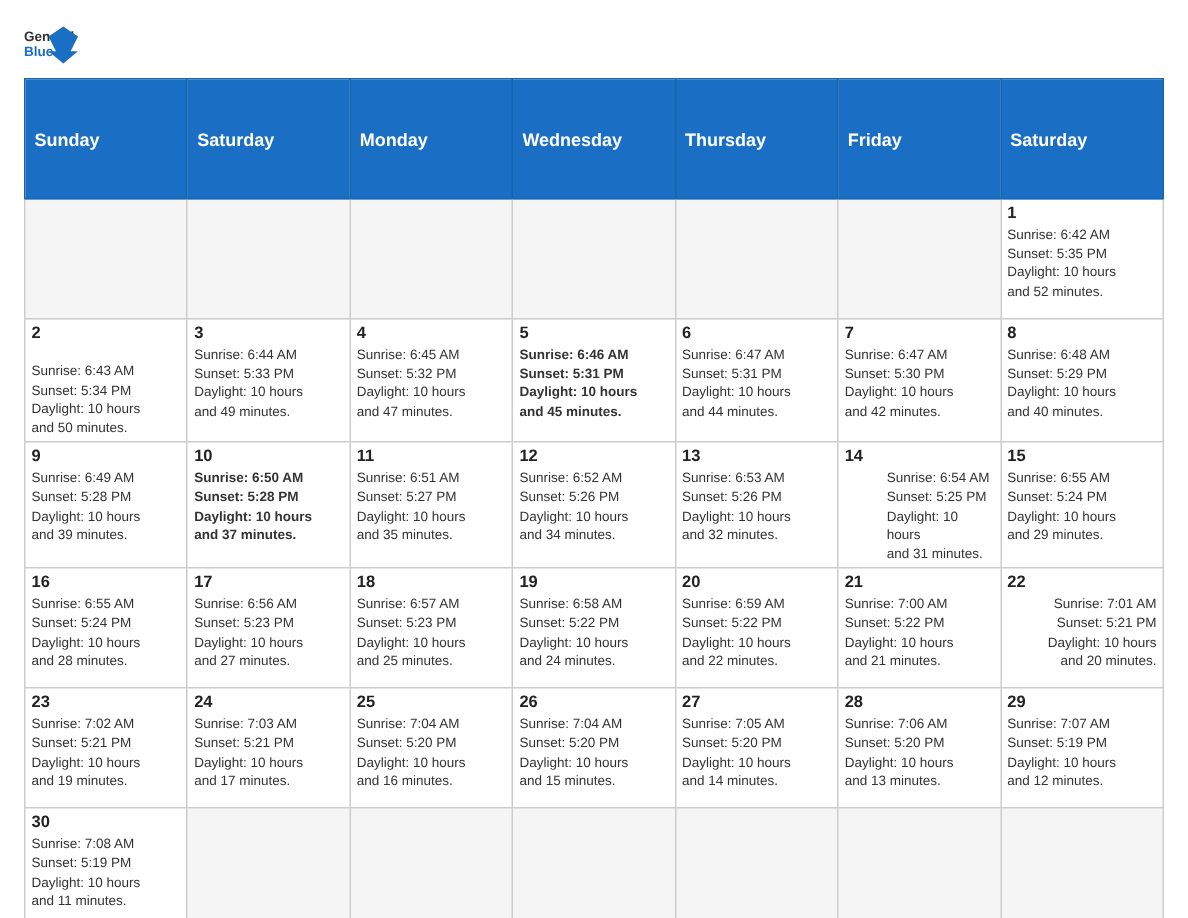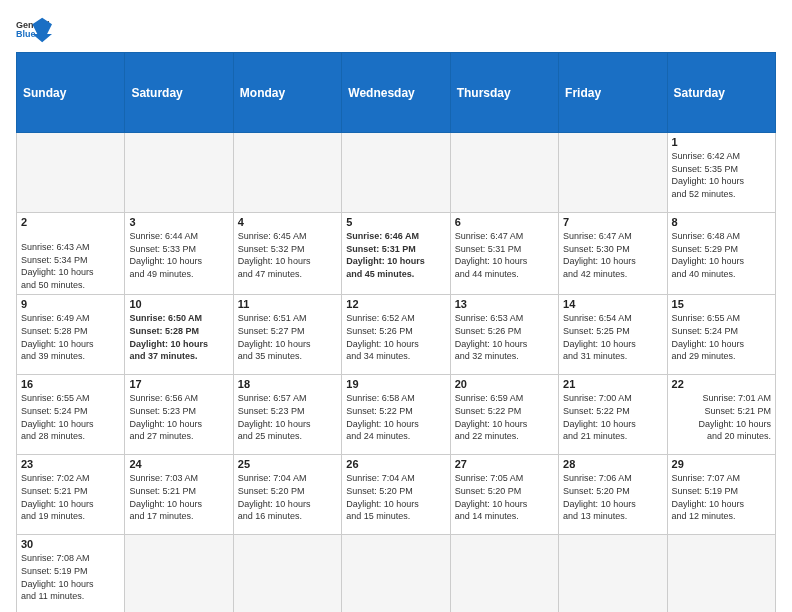--- a/index.html
+++ b/index.html
@@ -201,21 +201,21 @@
         </td>
         <td>
           <span class="day-number">13</span>
           <div class="day-info" style="white-space: pre-line;">Sunrise: 6:53 AM
 Sunset: 5:26 PM
 Daylight: 10 hours
 and 32 minutes.</div>
         </td>
         <td>
           <span class="day-number">14</span>
-          <div class="day-info" style="white-space: pre-line;">Sunrise: 6:54 AM
+          <div class="day-info" style="white-space: pre-line; margin-left: 28px;">Sunrise: 6:54 AM
 Sunset: 5:25 PM
 Daylight: 10 hours
 and 31 minutes.</div>
         </td>
         <td>
           <span class="day-number">15</span>
           <div class="day-info" style="white-space: pre-line;">Sunrise: 6:55 AM
 Sunset: 5:24 PM
 Daylight: 10 hours
 and 29 minutes.</div>

